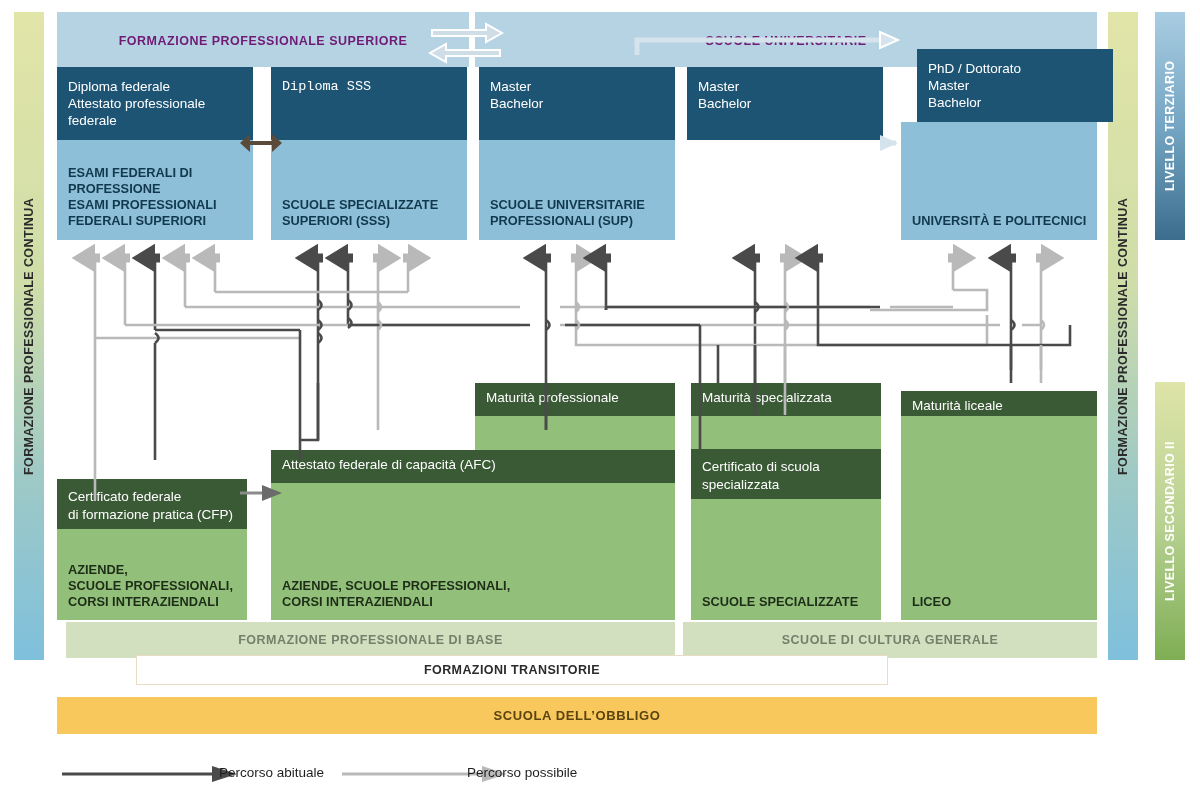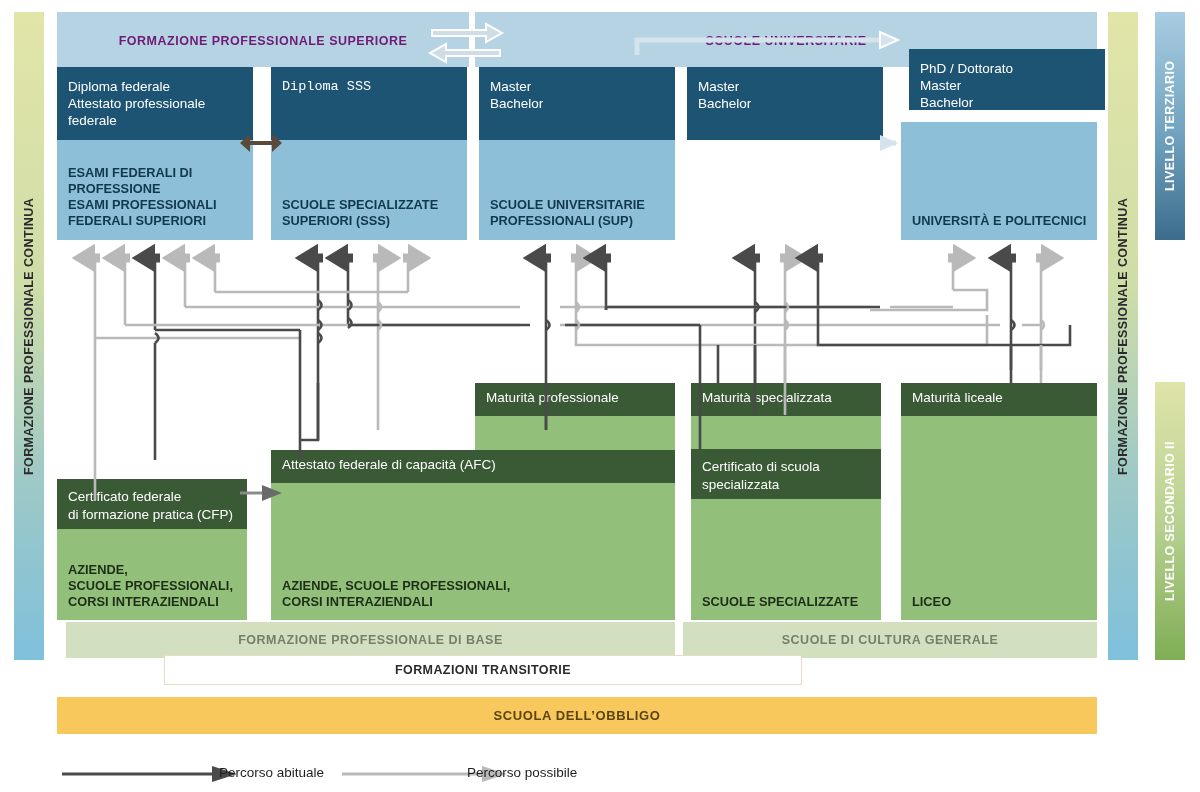--- a/index.html
+++ b/index.html
@@ -111,21 +111,21 @@
   </div>
 
   <div class="abs" style="left:687px;top:67px;width:196px;height:173px;">
     <div class="abs box-dark" style="left:0;top:0;width:196px;height:73px;">
       <div class="box-top-txt" style="white-space:pre-line;">Master
 Bachelor</div>
     </div>
   </div>
 
   <div class="abs" style="left:901px;top:49px;width:196px;height:191px;">
-    <div class="abs box-dark" style="left:8px;top:0;width:196px;height:61px;">
+    <div class="abs box-dark" style="left:16px;top:0;width:196px;height:73px;">
       <div class="box-top-txt" style="white-space:pre-line;">PhD / Dottorato
 Master
 Bachelor</div>
     </div>
     <div class="abs box-light" style="left:0;top:73px;width:196px;height:118px;">
       <div class="box-bot-txt" style="white-space:pre-line;">UNIVERSITÀ E POLITECNICI</div>
     </div>
   </div>
 
   <div class="abs" style="left:57px;top:479px;width:190px;height:141px;">
@@ -165,36 +165,36 @@
     <div class="abs g-dark" style="left:0;top:66px;width:190px;height:50px;">
       <div class="g-top-txt" style="white-space:pre-line;">Certificato di scuola
 specializzata</div>
     </div>
     <div class="abs g-light" style="left:0;top:116px;width:190px;height:121px;">
       <div class="g-bot-txt">SCUOLE SPECIALIZZATE</div>
     </div>
   </div>
 
   <div class="abs" style="left:901px;top:383px;width:196px;height:237px;">
-    <div class="abs g-dark" style="left:0;top:0;width:196px;height:33px;">
+    <div class="abs g-dark" style="left:0;top:8px;width:196px;height:33px;">
       <div class="g-top-txt" style="padding-top:6px;">Maturità liceale</div>
     </div>
     <div class="abs g-light" style="left:0;top:33px;width:196px;height:204px;">
       <div class="g-bot-txt">LICEO</div>
     </div>
   </div>
 
   <div class="abs foot-band" style="left:66px;top:622px;width:609px;height:36px;">
     <div class="lbl">FORMAZIONE PROFESSIONALE DI BASE</div>
   </div>
   <div class="abs foot-band" style="left:683px;top:622px;width:414px;height:36px;">
     <div class="lbl">SCUOLE DI CULTURA GENERALE</div>
   </div>
 
-  <div class="abs transit" style="left:164px;top:655px;width:638px;height:30px;">
+  <div class="abs transit" style="left:136px;top:655px;width:752px;height:30px;">
     <div class="lbl">FORMAZIONI TRANSITORIE</div>
   </div>
 
   <div class="abs oblig-band" style="left:57px;top:697px;width:1040px;height:37px;">
     <div class="lbl">SCUOLA DELL’OBBLIGO</div>
   </div>
 
   <div class="abs" style="left:57px;top:760px;width:700px;height:28px;">
     <svg width="700" height="28">
       <line x1="5" y1="14" x2="155" y2="14" stroke="#4a4a4a" stroke-width="3"></line>

